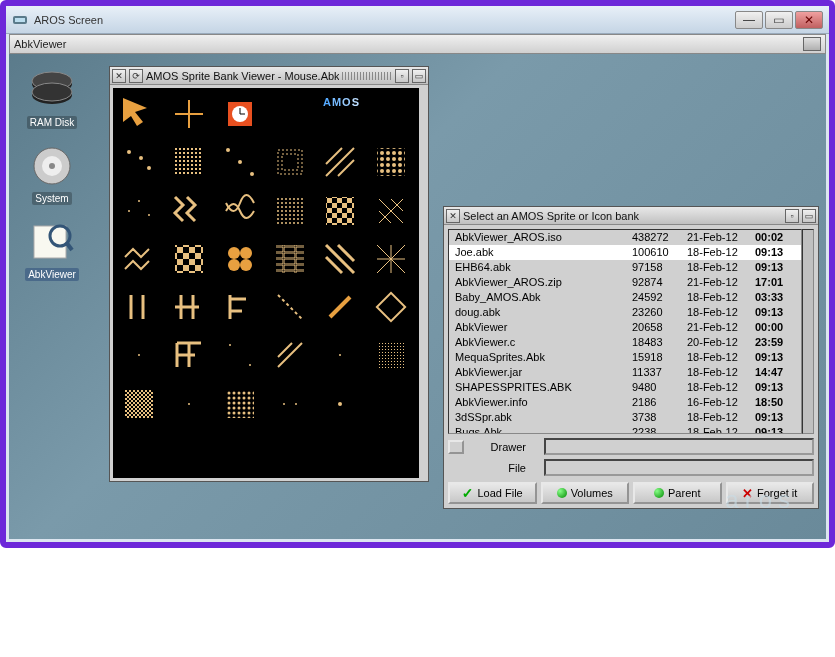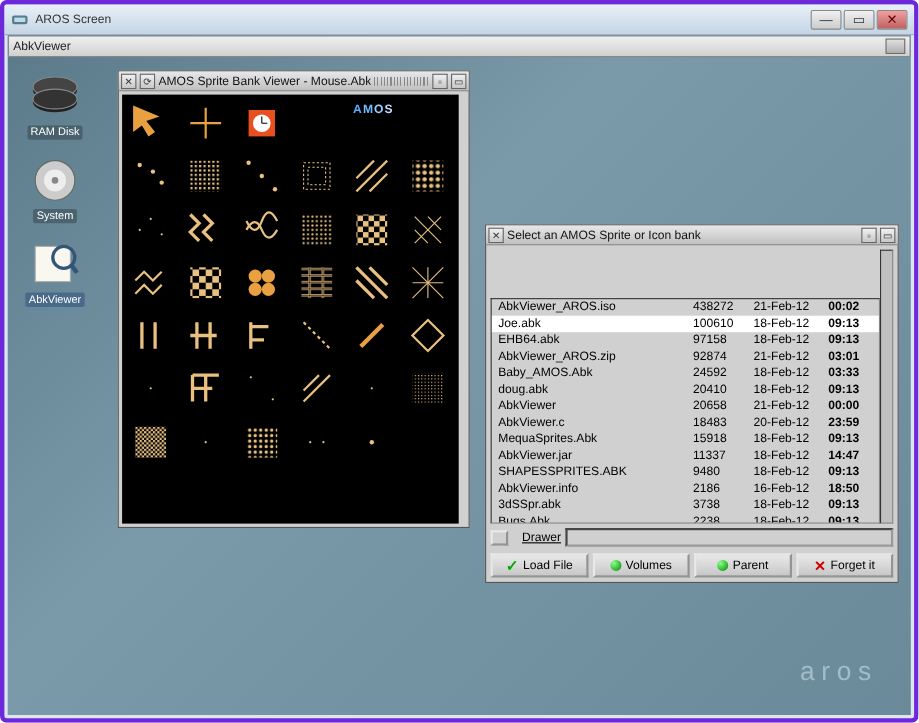--- a/index.html
+++ b/index.html
@@ -1,19 +1,19 @@
 <!DOCTYPE html>
 <html><head>
 <meta charset="utf-8">
 <style>
 * { box-sizing: border-box; margin: 0; padding: 0; font-family: Tahoma, sans-serif; font-size: 11px; }
 body { width: 835px; height: 657px; overflow: hidden; position: relative; }
 
 
-.outer-window { width: 835px; height: 657px; background: #dce5f0; border: 4px solid #6d28d9; border-radius: 6px; overflow: hidden; position: relative; }
+.outer-window { width: 835px; height: 548px; background: #dce5f0; border: 6px solid #6d28d9; border-radius: 6px; overflow: hidden; position: relative; }
 .outer-titlebar { height: 28px; background: linear-gradient(#e8f0f8,#c5d5e5); display: flex; align-items: center; padding: 0 6px; border-bottom: 1px solid #9ab; }
 .outer-titlebar .icon { width: 16px; height: 16px; margin-right: 6px; }
 .outer-titlebar .title { flex: 1; color: #333; }
 .win-btns { display: flex; gap: 2px; }
 .win-btn { width: 28px; height: 18px; background: linear-gradient(#f0f0f0,#ccc); border: 1px solid #888; border-radius: 2px; display: flex; align-items: center; justify-content: center; color: #333; font-size: 12px;}
 .win-btn.close { background: linear-gradient(#f0a0a0,#c06060); color:#600; }
 
 
 .aros-area { position: absolute; top: 28px; left: 3px; right: 3px; bottom: 3px; background: linear-gradient(135deg,#5a7a8a,#7a9aaa 40%,#6a8a9a); overflow: hidden; }
 .aros-menubar { height: 20px; background: linear-gradient(#f0f0f0,#d0d0d0); border: 1px solid #888; display: flex; align-items: center; padding: 0 4px; justify-content: space-between; }
@@ -41,21 +41,21 @@
 
 
 .filesel-body { padding: 4px; }
 .file-list { height: 205px; background: #d0d0d0; border: 1px inset #888; overflow: hidden; }
 .file-row { display: flex; padding: 0 6px; line-height: 15px; color: #000; }
 .file-row.sel { background: #fff; }
 .file-row .name { flex: 1; }
 .file-row .size { width: 55px; }
 .file-row .date { width: 68px; text-align: left; }
 .file-row .time { width: 40px; text-align: left; font-weight: bold; }
-.input-row { display: flex; align-items: center; margin-top: 4px; gap: 4px; text-decoration: underline; }
+.input-row { display: flex; align-items: center; margin-top: 4px; gap: 18px; }
 .input-row .check { width: 16px; height: 14px; border: 2px outset #e8e8e8; background: #d0d0d0; }
 .input-row .lbl { width: 44px; text-align: right; color: #000; }
 .string-gadget { flex: 1; height: 17px; border: 2px inset #999; background: #d0d0d0; }
 .btn-row { display: flex; gap: 4px; margin-top: 6px; }
 .aros-btn { flex: 1; height: 22px; border: 2px outset #e8e8e8; background: linear-gradient(#e8e8e8,#c8c8c8); display: flex; align-items: center; justify-content: center; gap: 4px; color: #000; }
 .dot { width: 10px; height: 10px; border-radius: 50%; display:inline-block; }
 .dot.green { background: radial-gradient(circle at 30% 30%,#8f8,#080); }
 .check-icon { color: #0a0; font-weight: bold; font-size: 14px; }
 .cross-icon { color: #c00; font-weight: bold; font-size: 13px; }
 
@@ -344,21 +344,21 @@
 
     <div class="aros-win" style="top:172px; left:434px; width:376px;">
       <div class="aros-win-titlebar">
         <span class="close-gadget">✕</span>
         <span class="title">Select an AMOS Sprite or Icon bank</span>
         <span class="gadget">▫</span>
         <span class="gadget">▭</span>
       </div>
       <div class="filesel-body">
         <div style="display:flex;">
-          <div class="file-list" id="file-list" style="flex:1;margin-top:44px;">
+          <div class="file-list" id="file-list" style="flex:1;">
               <div class="file-row">
                 <span class="name">AbkViewer_AROS.iso</span>
                 <span class="size">438272</span>
                 <span class="date">21-Feb-12</span>
                 <span class="time">00:02</span>
               </div>
               <div class="file-row sel">
                 <span class="name">Joe.abk</span>
                 <span class="size">100610</span>
                 <span class="date">18-Feb-12</span>
@@ -367,31 +367,31 @@
               <div class="file-row">
                 <span class="name">EHB64.abk</span>
                 <span class="size">97158</span>
                 <span class="date">18-Feb-12</span>
                 <span class="time">09:13</span>
               </div>
               <div class="file-row">
                 <span class="name">AbkViewer_AROS.zip</span>
                 <span class="size">92874</span>
                 <span class="date">21-Feb-12</span>
-                <span class="time">03:01</span>
+                <span class="time">17:01</span>
               </div>
               <div class="file-row">
                 <span class="name">Baby_AMOS.Abk</span>
                 <span class="size">24592</span>
                 <span class="date">18-Feb-12</span>
                 <span class="time">03:33</span>
               </div>
               <div class="file-row">
                 <span class="name">doug.abk</span>
-                <span class="size">20410</span>
+                <span class="size">23260</span>
                 <span class="date">18-Feb-12</span>
                 <span class="time">09:13</span>
               </div>
               <div class="file-row">
                 <span class="name">AbkViewer</span>
                 <span class="size">20658</span>
                 <span class="date">21-Feb-12</span>
                 <span class="time">00:00</span>
               </div>
               <div class="file-row">
@@ -435,20 +435,25 @@
                 <span class="size">2238</span>
                 <span class="date">18-Feb-12</span>
                 <span class="time">09:13</span>
               </div>
             </div>
           <div class="scroll-v"></div>
         </div>
         <div class="input-row">
           <span class="check"></span>
           <span class="lbl">Drawer</span>
+          <div class="string-gadget"></div>
+        </div>
+        <div class="input-row">
+          <span style="width:16px;"></span>
+          <span class="lbl">File</span>
           <div class="string-gadget"></div>
         </div>
         <div class="btn-row">
           <div class="aros-btn">
               <span class="check-icon">✓</span>
               <span>Load File</span>
             </div>
           <div class="aros-btn">
               <span class="dot green"></span>
               <span>Volumes</span>

